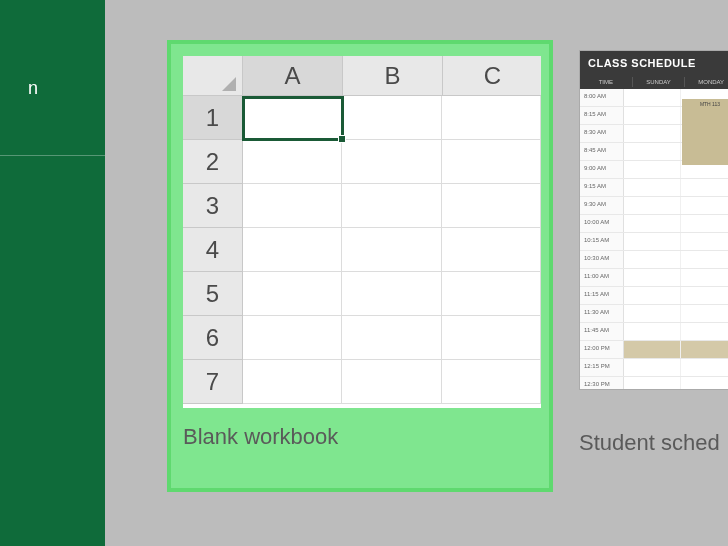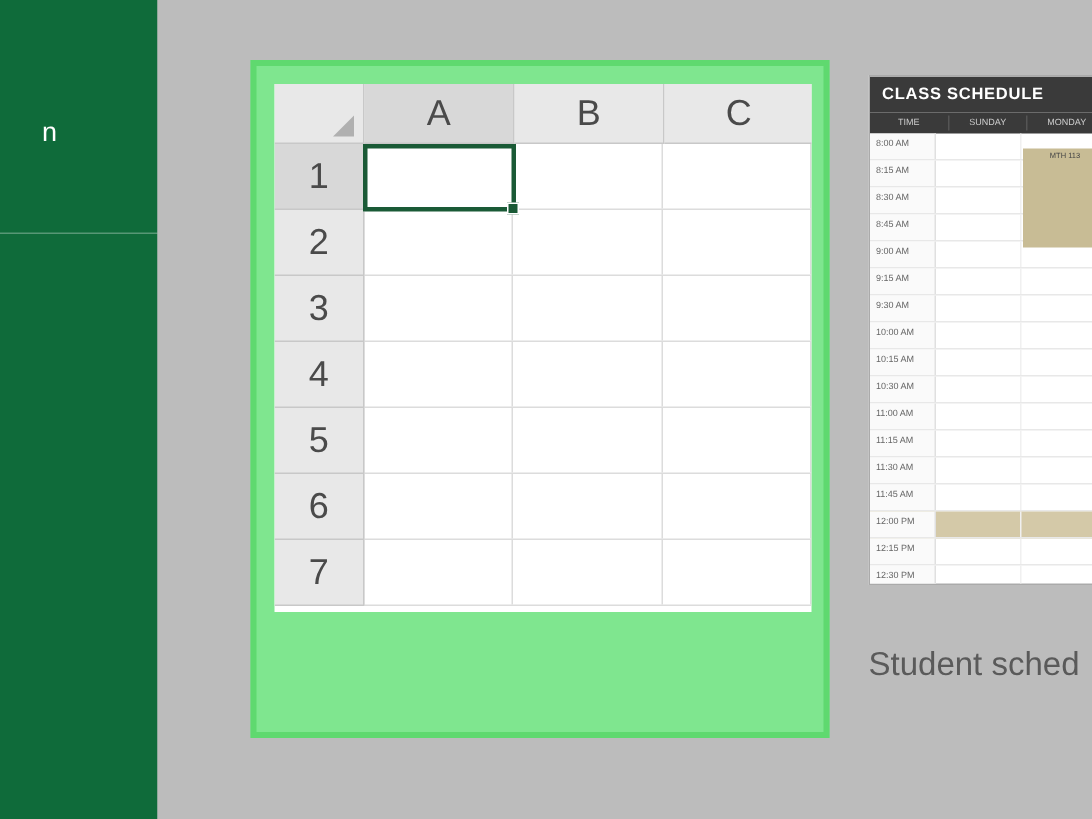--- a/index.html
+++ b/index.html
@@ -286,20 +286,21 @@
         <div class="cell-row">
             <div class="cell"></div>
             <div class="cell"></div>
             <div class="cell"></div>
           </div>
       </div>
       <div class="active-cell">
         <div class="fill-handle"></div>
       </div>
     </div>
+    <div class="template-label">Blank workbook</div>
   </div>
 
   <div class="template-card-2">
     <div class="schedule-thumb">
       <div class="schedule-header">CLASS SCHEDULE</div>
       <div class="schedule-subheader">
         <div>TIME</div>
         <div>SUNDAY</div>
         <div>MONDAY</div>
       </div>

